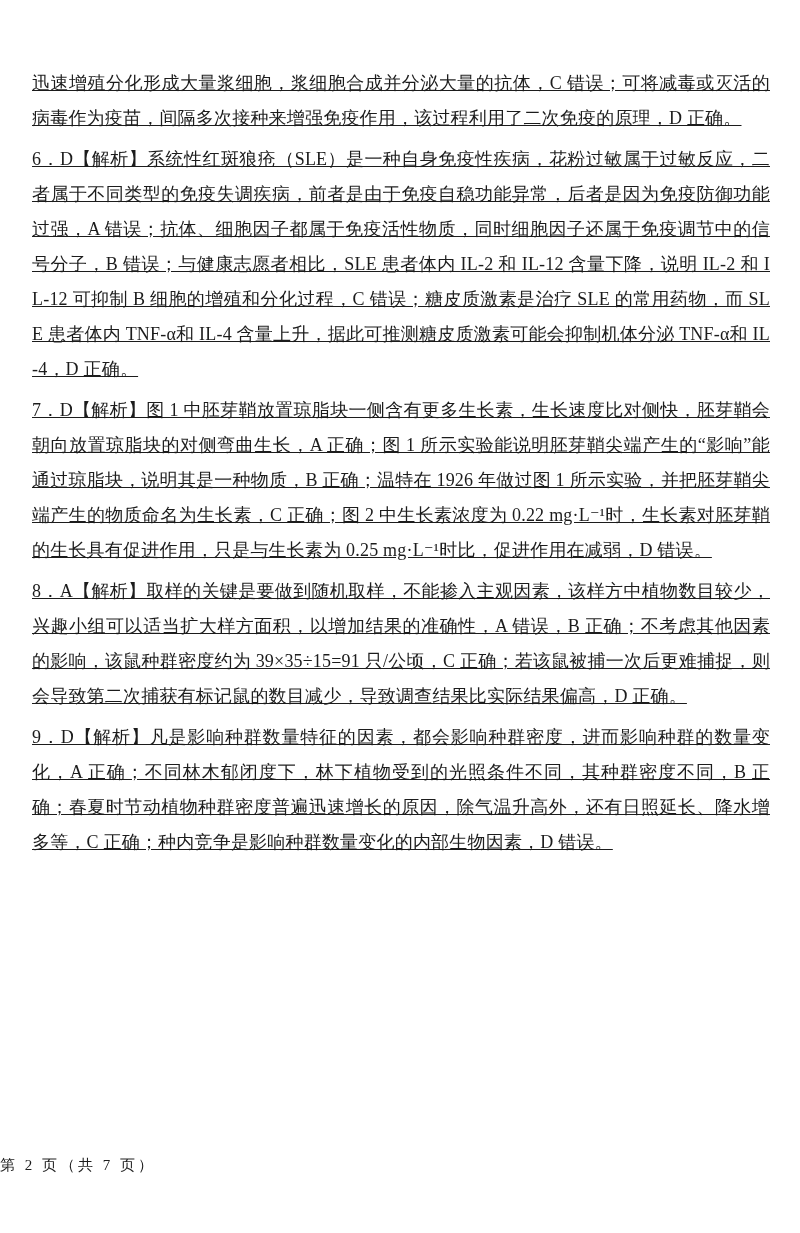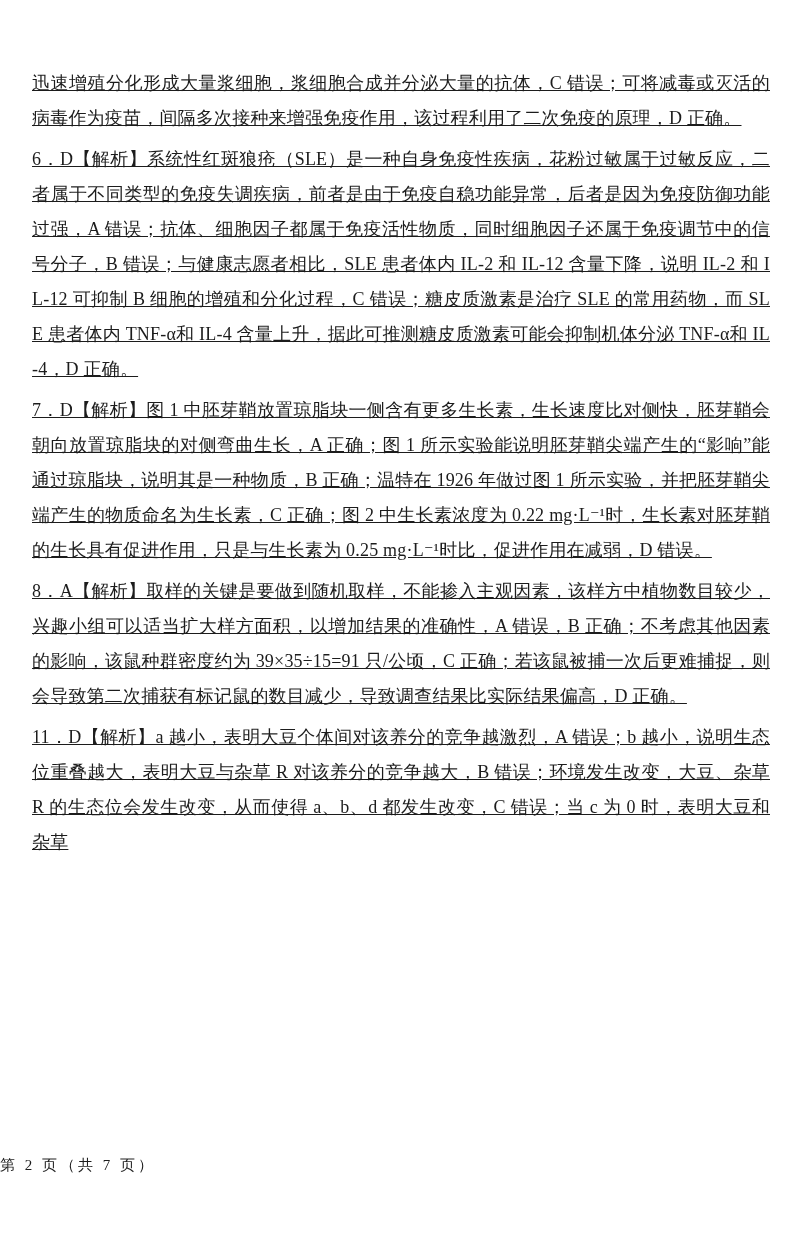--- a/index.html
+++ b/index.html
@@ -47,16 +47,16 @@
 </style>
 </head>
 <body>
 
 <div class="page">
   <main class="content">
     <p class="para">迅速增殖分化形成大量浆细胞，浆细胞合成并分泌大量的抗体，C 错误；可将减毒或灭活的病毒作为疫苗，间隔多次接种来增强免疫作用，该过程利用了二次免疫的原理，D 正确。</p>
     <p class="para">6．D【解析】系统性红斑狼疮（SLE）是一种自身免疫性疾病，花粉过敏属于过敏反应，二者属于不同类型的免疫失调疾病，前者是由于免疫自稳功能异常，后者是因为免疫防御功能过强，A 错误；抗体、细胞因子都属于免疫活性物质，同时细胞因子还属于免疫调节中的信号分子，B 错误；与健康志愿者相比，SLE 患者体内 IL-2 和 IL-12 含量下降，说明 IL-2 和 IL-12 可抑制 B 细胞的增殖和分化过程，C 错误；糖皮质激素是治疗 SLE 的常用药物，而 SLE 患者体内 TNF-α和 IL-4 含量上升，据此可推测糖皮质激素可能会抑制机体分泌 TNF-α和 IL-4，D 正确。</p>
     <p class="para">7．D【解析】图 1 中胚芽鞘放置琼脂块一侧含有更多生长素，生长速度比对侧快，胚芽鞘会朝向放置琼脂块的对侧弯曲生长，A 正确；图 1 所示实验能说明胚芽鞘尖端产生的“影响”能通过琼脂块，说明其是一种物质，B 正确；温特在 1926 年做过图 1 所示实验，并把胚芽鞘尖端产生的物质命名为生长素，C 正确；图 2 中生长素浓度为 0.22 mg·L⁻¹时，生长素对胚芽鞘的生长具有促进作用，只是与生长素为 0.25 mg·L⁻¹时比，促进作用在减弱，D 错误。</p>
     <p class="para">8．A【解析】取样的关键是要做到随机取样，不能掺入主观因素，该样方中植物数目较少，兴趣小组可以适当扩大样方面积，以增加结果的准确性，A 错误，B 正确；不考虑其他因素的影响，该鼠种群密度约为 39×35÷15=91 只/公顷，C 正确；若该鼠被捕一次后更难捕捉，则会导致第二次捕获有标记鼠的数目减少，导致调查结果比实际结果偏高，D 正确。</p>
-    <p class="para">11．D【解析】a 越小，表明大豆个体间对该养分的竞争越激烈，A 错误；b 越小，说明生态位重叠越大，表明大豆与杂草 R 对该养分的竞争越大，B 错误；环境发生改变，大豆、杂草 R 的生态位会发生改变，从而使得 a、b、d 都发生改变，C 错误；当 c 为 0 时，表明大豆和杂草</p>
+    <p class="para">9．D【解析】凡是影响种群数量特征的因素，都会影响种群密度，进而影响种群的数量变化，A 正确；不同林木郁闭度下，林下植物受到的光照条件不同，其种群密度不同，B 正确；春夏时节动植物种群密度普遍迅速增长的原因，除气温升高外，还有日照延长、降水增多等，C 正确；种内竞争是影响种群数量变化的内部生物因素，D 错误。</p>
   </main>
   <footer class="footer">第 2 页（共 7 页）</footer>
 </div>
 
 </body></html>

